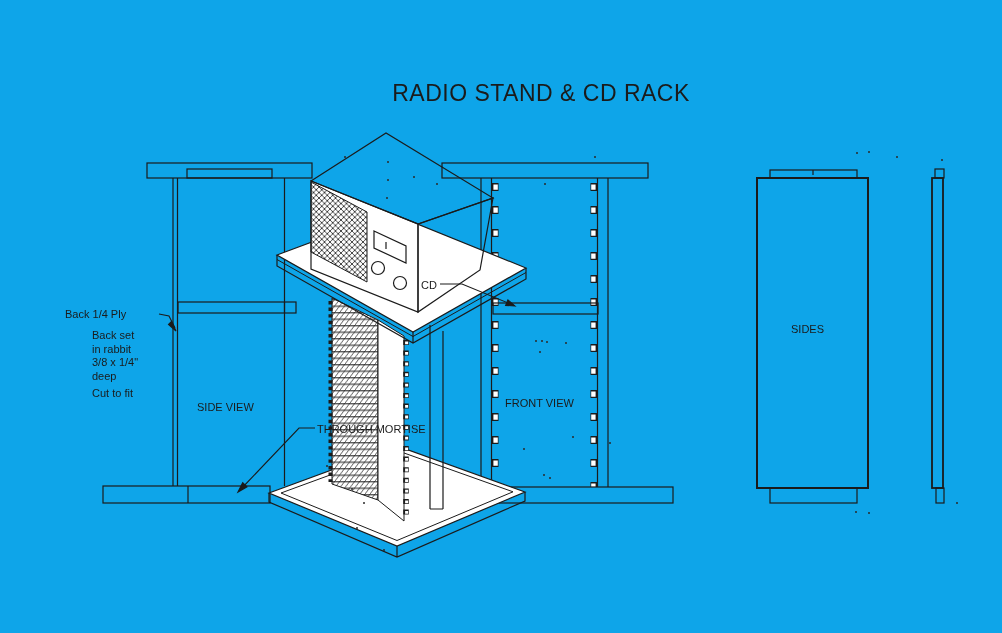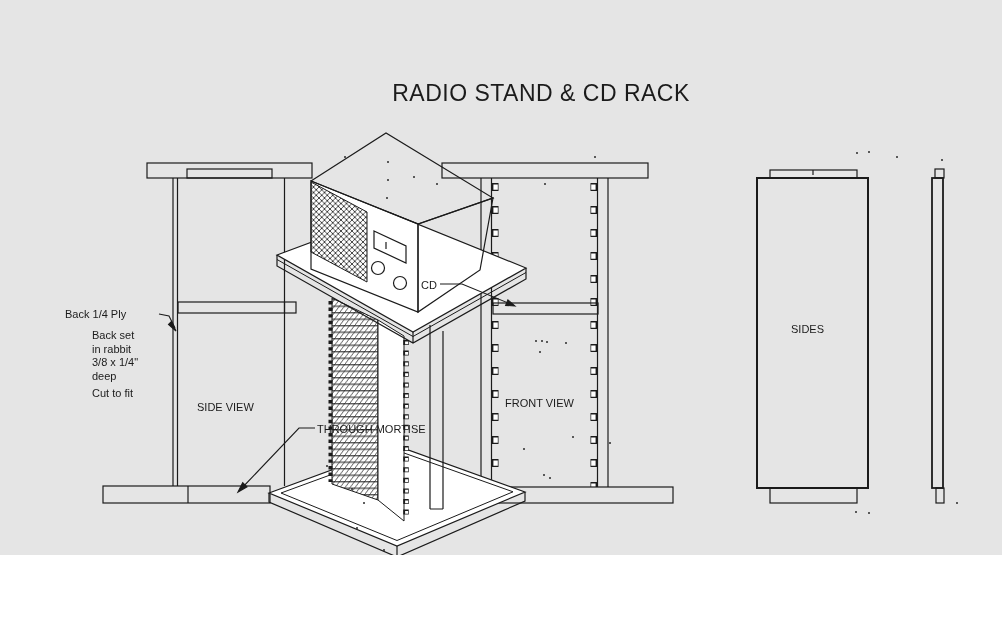--- a/index.html
+++ b/index.html
@@ -1,16 +1,16 @@
 <!DOCTYPE html>
 <html><head>
 <meta charset="utf-8">
 <style>
   html,body{margin:0;padding:0;background:#ffffff;}
-  #sheet{position:relative;width:1002px;height:555px;background:#e5e5e5;overflow:hidden;}
+  #sheet{position:relative;width:1002px;height:633px;background:#0ea5e9;overflow:hidden;}
   svg{display:block;}
   text{font-family:"Liberation Sans",sans-serif;fill:#1b1b1b;}
   .lbl{font-size:11px;}
   .title{font-size:23px;letter-spacing:.5px;}
 </style>
 </head>
 <body>
 
 <div id="sheet">
 <svg width="1002" height="633" viewBox="0 0 1002 633">

